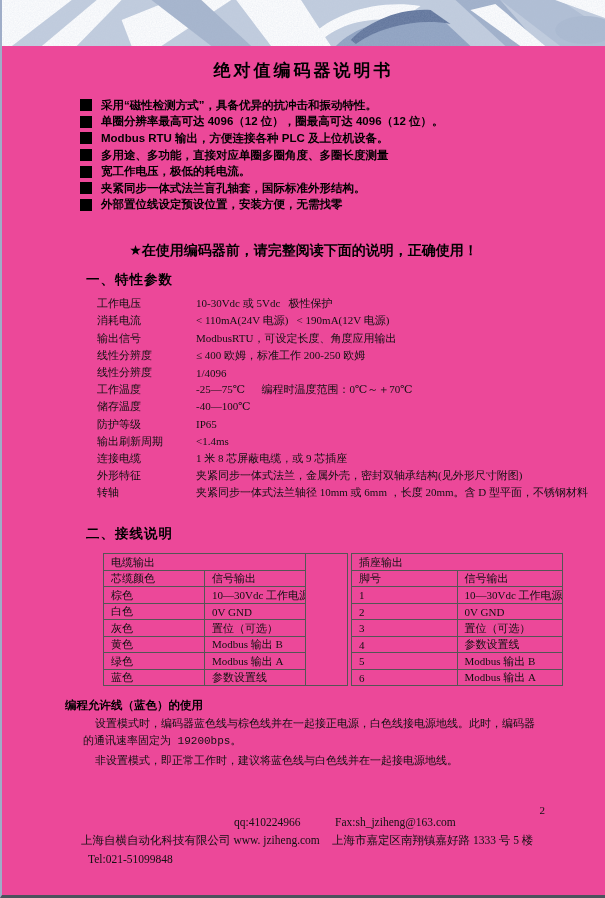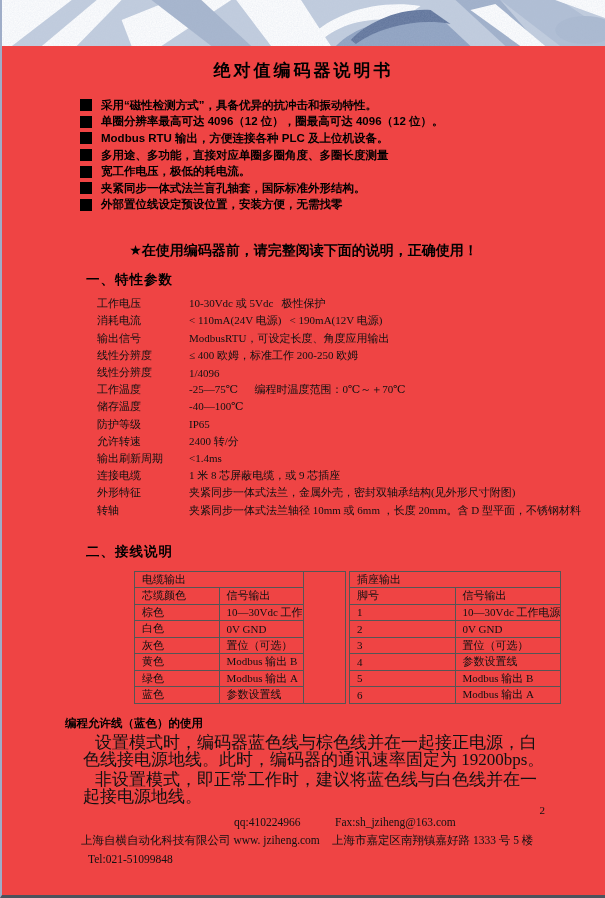--- a/index.html
+++ b/index.html
@@ -5,21 +5,21 @@
   html,body{margin:0;padding:0;}
   body{
     width:605px;height:898px;position:relative;overflow:hidden;
     background:#fdfdfe;color:#111;
     font-family:"Liberation Serif","DejaVu Serif",serif;
   }
   .page{
     position:absolute;inset:0;box-sizing:border-box;
     border-left:2px solid #9fadc8;
     border-bottom:3px solid #4c525c;
-    background:#ef4444;
+    background:#ec4899;
   }
   .header-art{display:block;width:100%;height:46px;}
   .doc-title{
     text-align:center;font-size:17px;font-weight:bold;letter-spacing:3px;
     margin:13px 0 0 0;color:#000;
     font-family:"Liberation Sans","DejaVu Sans",sans-serif;
   }
   .features{margin:15px 0 0 78px;}
   .feature{
     display:flex;align-items:center;height:16.6px;
@@ -30,44 +30,45 @@
   .notice{
     margin-top:29px;text-align:center;font-weight:bold;font-size:14px;color:#000;
     font-family:"Liberation Sans","DejaVu Sans",sans-serif;
   }
   .sec-heading{
     margin:11px 0 0 84px;font-size:13.5px;font-weight:bold;letter-spacing:1px;color:#000;
     font-family:"Liberation Sans","DejaVu Sans",sans-serif;
   }
   .sec-heading.wiring{margin-top:24px;}
   .params{margin:6px 0 0 95px;font-size:11px;}
-  .param-row{display:flex;height:17.2px;align-items:center;}
+  .param-row{display:flex;height:17.2px;align-items:center;gap:7px;}
   .param-label{width:80px;flex:none;}
   .param-value{white-space:pre;margin-left:12px;}
   .tables{display:flex;align-items:stretch;margin:10px 0 0 101px;}
   table.wtable{border-collapse:collapse;font-size:11px;table-layout:fixed;}
   table.wtable td{
     border:1px solid #555;height:15.5px;padding:0 7px;
     overflow:hidden;white-space:nowrap;
   }
-  table.left{width:170px;margin-left:31px;}
+  table.left{width:203px;}
   table.left td.c1{width:56px;}
   table.right{width:212px;}
   table.right td.c1{width:49px;}
   .spacer-cell{
     width:42px;flex:none;box-sizing:border-box;
     border:1px solid #555;border-left:none;margin-right:3px;
   }
   .prog-heading{
     margin:12px 0 0 63px;font-size:11.5px;font-weight:bold;color:#000;
     font-family:"Liberation Sans","DejaVu Sans",sans-serif;
   }
   .prog-para{
-    margin:3px 0 0 81px;width:462px;font-size:17px;line-height:17px;
+    margin:3px 0 0 81px;width:462px;font-size:11px;line-height:17px;
     text-indent:12px;
+    font-family:Liberation Mono, monospace;
   }
   .page-num{position:absolute;top:804px;right:60px;font-size:11px;}
   .f-abs{position:absolute;font-size:11.5px;white-space:nowrap;}
   #f-tel{left:86px;top:816px;margin-top:37px;}
   #f-qq{left:232px;top:816px;}
   #f-fax{left:333px;top:816px;}
   #f-company{left:79px;top:833px;}
   #f-address{left:330px;top:833px;}
 </style>
 </head>
@@ -161,24 +162,20 @@
     </div>
     <div class="param-row">
       <span class="param-label">储存温度</span>
       <span class="param-value">-40—100℃</span>
     </div>
     <div class="param-row">
       <span class="param-label">防护等级</span>
       <span class="param-value">IP65</span>
     </div>
     <div class="param-row">
-      <span class="param-label">允许转速</span>
-      <span class="param-value">2400 转/分</span>
-    </div>
-    <div class="param-row">
       <span class="param-label">输出刷新周期</span>
       <span class="param-value">&lt;1.4ms</span>
     </div>
     <div class="param-row">
       <span class="param-label">连接电缆</span>
       <span class="param-value">1 米 8 芯屏蔽电缆，或 9 芯插座</span>
     </div>
     <div class="param-row">
       <span class="param-label">外形特征</span>
       <span class="param-value">夹紧同步一体式法兰，金属外壳，密封双轴承结构(见外形尺寸附图)</span>

